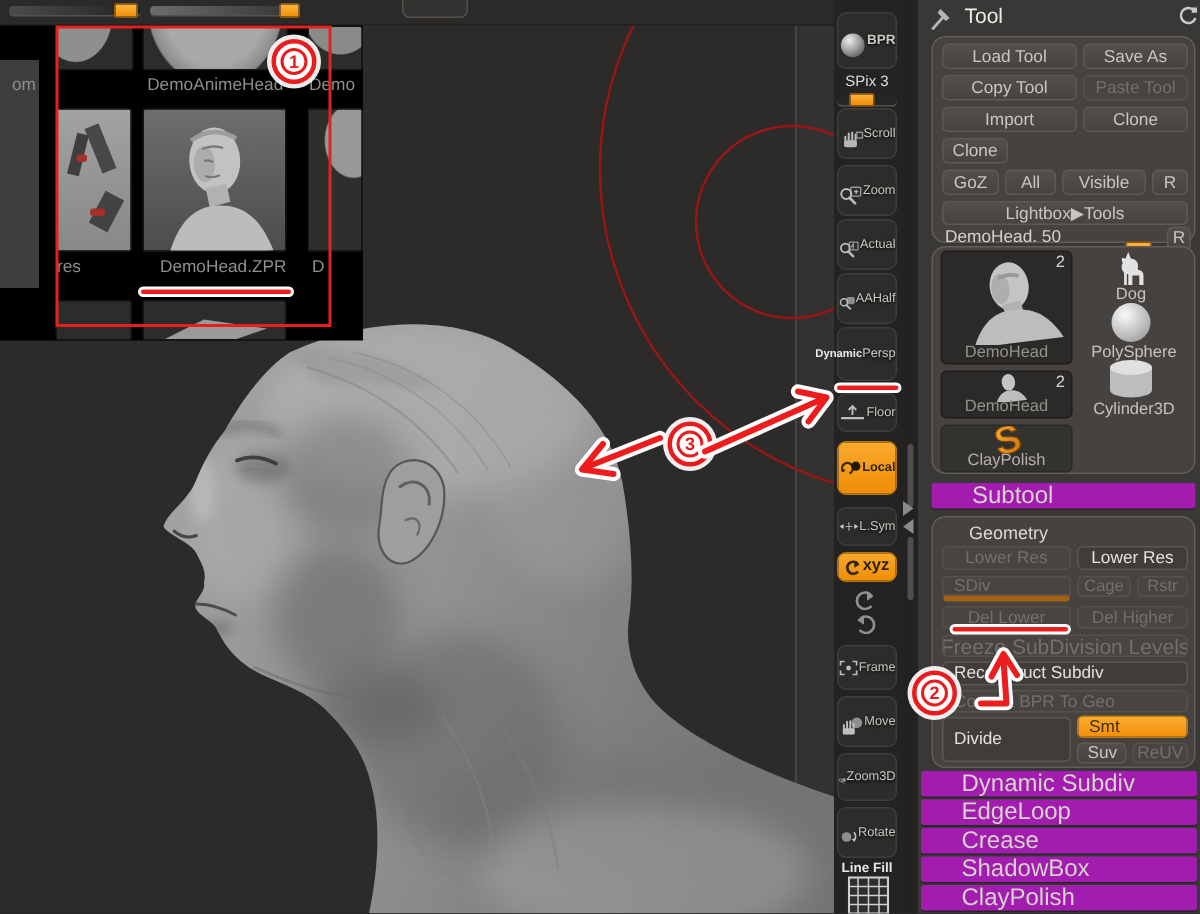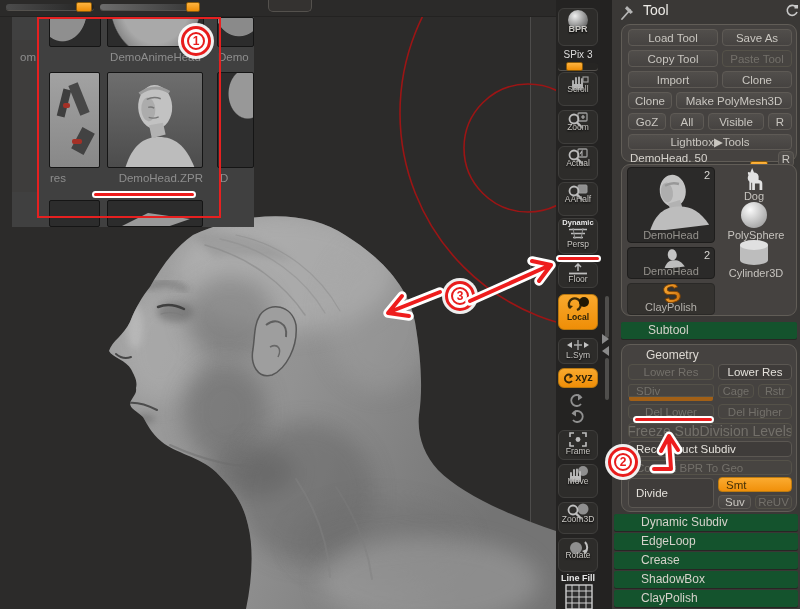--- a/index.html
+++ b/index.html
@@ -10,26 +10,26 @@
   .btn{position:absolute;display:flex;align-items:center;justify-content:center;font-size:11.5px;color:#c9c6c0;
        background:linear-gradient(#514e4b,#464341);border:1px solid #5e5a55;border-radius:4px;cursor:pointer;
        white-space:nowrap;overflow:hidden}
   .btn.dis{color:#73706a;background:#474441;border-color:#555249}
   .btn.bright{color:#e4e1db;background:#3f3c3a;border-color:#5b5752}
   .btn.orange{background:linear-gradient(#fbab30,#f1900a);color:#443007;border-color:#bd7b10}
   .btn.left{justify-content:flex-start;padding-left:7px}
   .group{position:absolute;background:#454240;border:1px solid #615d57;border-radius:9px}
   
   .tile{position:absolute;left:558px;width:40px;background:#2d2c2a;border:1px solid #3f3e3c;border-radius:6px;
-        display:flex;flex-direction:column;align-items:center;color:#c9c7c3;
+        display:flex;flex-direction:row;align-items:center;justify-content:flex-end;color:#c9c7c3;
         font-size:8.5px;padding-bottom:1px;cursor:pointer}
   .tile.orange{background:linear-gradient(#f9a92d,#ef8e07);color:#2f2309;border-color:#b87810;font-weight:bold}
   .tlabel{line-height:9px}
-  .secbar{position:absolute;left:614px;width:184px;height:17px;background:#14532d;border-radius:2px;
-          box-shadow:0 1px 0 #282624;color:#d6d2cb;font-size:12px;line-height:17px;padding-left:27px;cursor:pointer}
+  .secbar{position:absolute;left:614px;width:184px;height:17px;background:#a21caf;border-radius:2px;
+          box-shadow:0 1px 0 #282624;color:#d6d2cb;font-size:16px;line-height:17px;padding-left:27px;cursor:pointer}
   .thumb{position:absolute;background:#2b2a29;border:1px solid #1e1d1c;border-radius:4px;overflow:hidden;cursor:pointer}
   .thumb .badge{position:absolute;top:1px;right:4px;color:#d8d6d2;font-size:11px}
   .thumb .tl{position:absolute;bottom:1px;left:0;right:0;text-align:center;color:#94918c;font-size:11px}
   .rlabel{position:absolute;text-align:center;color:#c6c3be;font-size:11px}
   .lb-tile{position:absolute;border:1px solid #151515;border-radius:2px;overflow:hidden;cursor:pointer}
   .lb-label{position:absolute;color:#8e8e8e;font-size:11.5px;white-space:nowrap}
   
   .redline{position:absolute;height:3px;background:#ee1c1c;border:2px solid #fff;border-radius:4px;box-sizing:content-box;z-index:41}
   .annot-rect{position:absolute;border:2.5px solid #e62020;z-index:40}
   .badge-circ{position:absolute;width:30px;height:30px;border-radius:50%;background:#fff;border:3px solid #e81c1c;
@@ -119,21 +119,21 @@
         <g>
           <path d="M260,298 C270,284 292,288 296,308 C298,330 286,352 272,358 C258,362 250,348 253,332 C255,318 254,308 260,298 Z" fill="#9e9e9e" stroke="#575757" stroke-width="1.5"></path>
           <path d="M266,308 C276,300 288,306 286,320" fill="none" stroke="#5f5f5f" stroke-width="2"></path>
           <path d="M270,330 C278,326 282,332 278,340" fill="none" stroke="#686868" stroke-width="1.5"></path>
         </g>
       </g>
     </g>
   </svg>
 </div>
 
-<div class="abs" style="left:12px;top:17px;width:242px;height:210px;background:#404040;overflow:hidden;z-index:10">
+<div class="abs" style="left:0;top:17px;width:242px;height:210px;background:#000000;overflow:hidden;z-index:10">
   <div class="abs" style="left:0;top:23px;width:26px;height:152px;background:#3e3d3c"></div>
 
   <div class="lb-tile" style="left:37px;top:0;width:52px;height:30px;background:#2c2c2c radial-gradient(ellipse 40px 52px at 25% -30%, #8f8f8f 60%, rgba(0,0,0,0) 62%);background:radial-gradient(ellipse 40px 52px at 25% -30%, #8f8f8f 60%, #2c2c2c 62%)"></div>
   <div class="lb-tile" style="left:95px;top:0;width:97px;height:30px;background:radial-gradient(ellipse 62px 74px at 50% -55%, #a9a9a9 55%, #8a8a8a 72%, #2c2c2c 74%)"></div>
   <div class="lb-tile" style="left:205px;top:0;width:37px;height:30px;background:radial-gradient(ellipse 40px 46px at 60% -35%, #8a8a8a 60%, #2c2c2c 62%)"></div>
   <div class="lb-label" style="left:8px;top:34px">om</div>
   <div class="lb-label" style="left:95px;top:34px;width:97px;text-align:center">DemoAnimeHead</div>
   <div class="lb-label" style="left:206px;top:34px;width:36px;overflow:hidden">Demo</div>
 
   <div class="lb-tile" style="left:37px;top:55px;width:51px;height:96px;background:linear-gradient(#a2a2a2,#888)">
@@ -336,21 +336,20 @@
   </svg>
 
   <div class="group" style="left:9px;top:24px;width:176px;height:138px">
     <div class="btn" style="left:6px;top:4px;width:90px;height:17px">Load Tool</div>
     <div class="btn" style="left:100px;top:4px;width:70px;height:17px">Save As</div>
     <div class="btn" style="left:6px;top:25px;width:90px;height:17px">Copy Tool</div>
     <div class="btn dis" style="left:100px;top:25px;width:70px;height:17px">Paste Tool</div>
     <div class="btn" style="left:6px;top:46px;width:90px;height:17px">Import</div>
     <div class="btn" style="left:100px;top:46px;width:70px;height:17px">Clone</div>
     <div class="btn" style="left:6px;top:67px;width:44px;height:17px">Clone</div>
-    <div class="btn" style="left:54px;top:67px;width:116px;height:17px">Make PolyMesh3D</div>
     <div class="btn" style="left:6px;top:88px;width:38px;height:17px">GoZ</div>
     <div class="btn" style="left:48px;top:88px;width:34px;height:17px">All</div>
     <div class="btn" style="left:86px;top:88px;width:56px;height:17px">Visible</div>
     <div class="btn" style="left:146px;top:88px;width:24px;height:17px">R</div>
     <div class="btn" style="left:6px;top:109px;width:164px;height:16px">Lightbox▶Tools</div>
     <div class="abs" style="left:8px;top:127px;font-size:11.5px;color:#d6d3cd">DemoHead. 50</div>
     <div class="slider-track" style="left:6px;top:141px;width:148px;height:3px"></div>
     <div class="orange-handle" style="left:128px;top:136px;width:18px;height:9px"></div>
     <div class="btn" style="left:156px;top:126px;width:16px;height:16px">R</div>
   </div>

